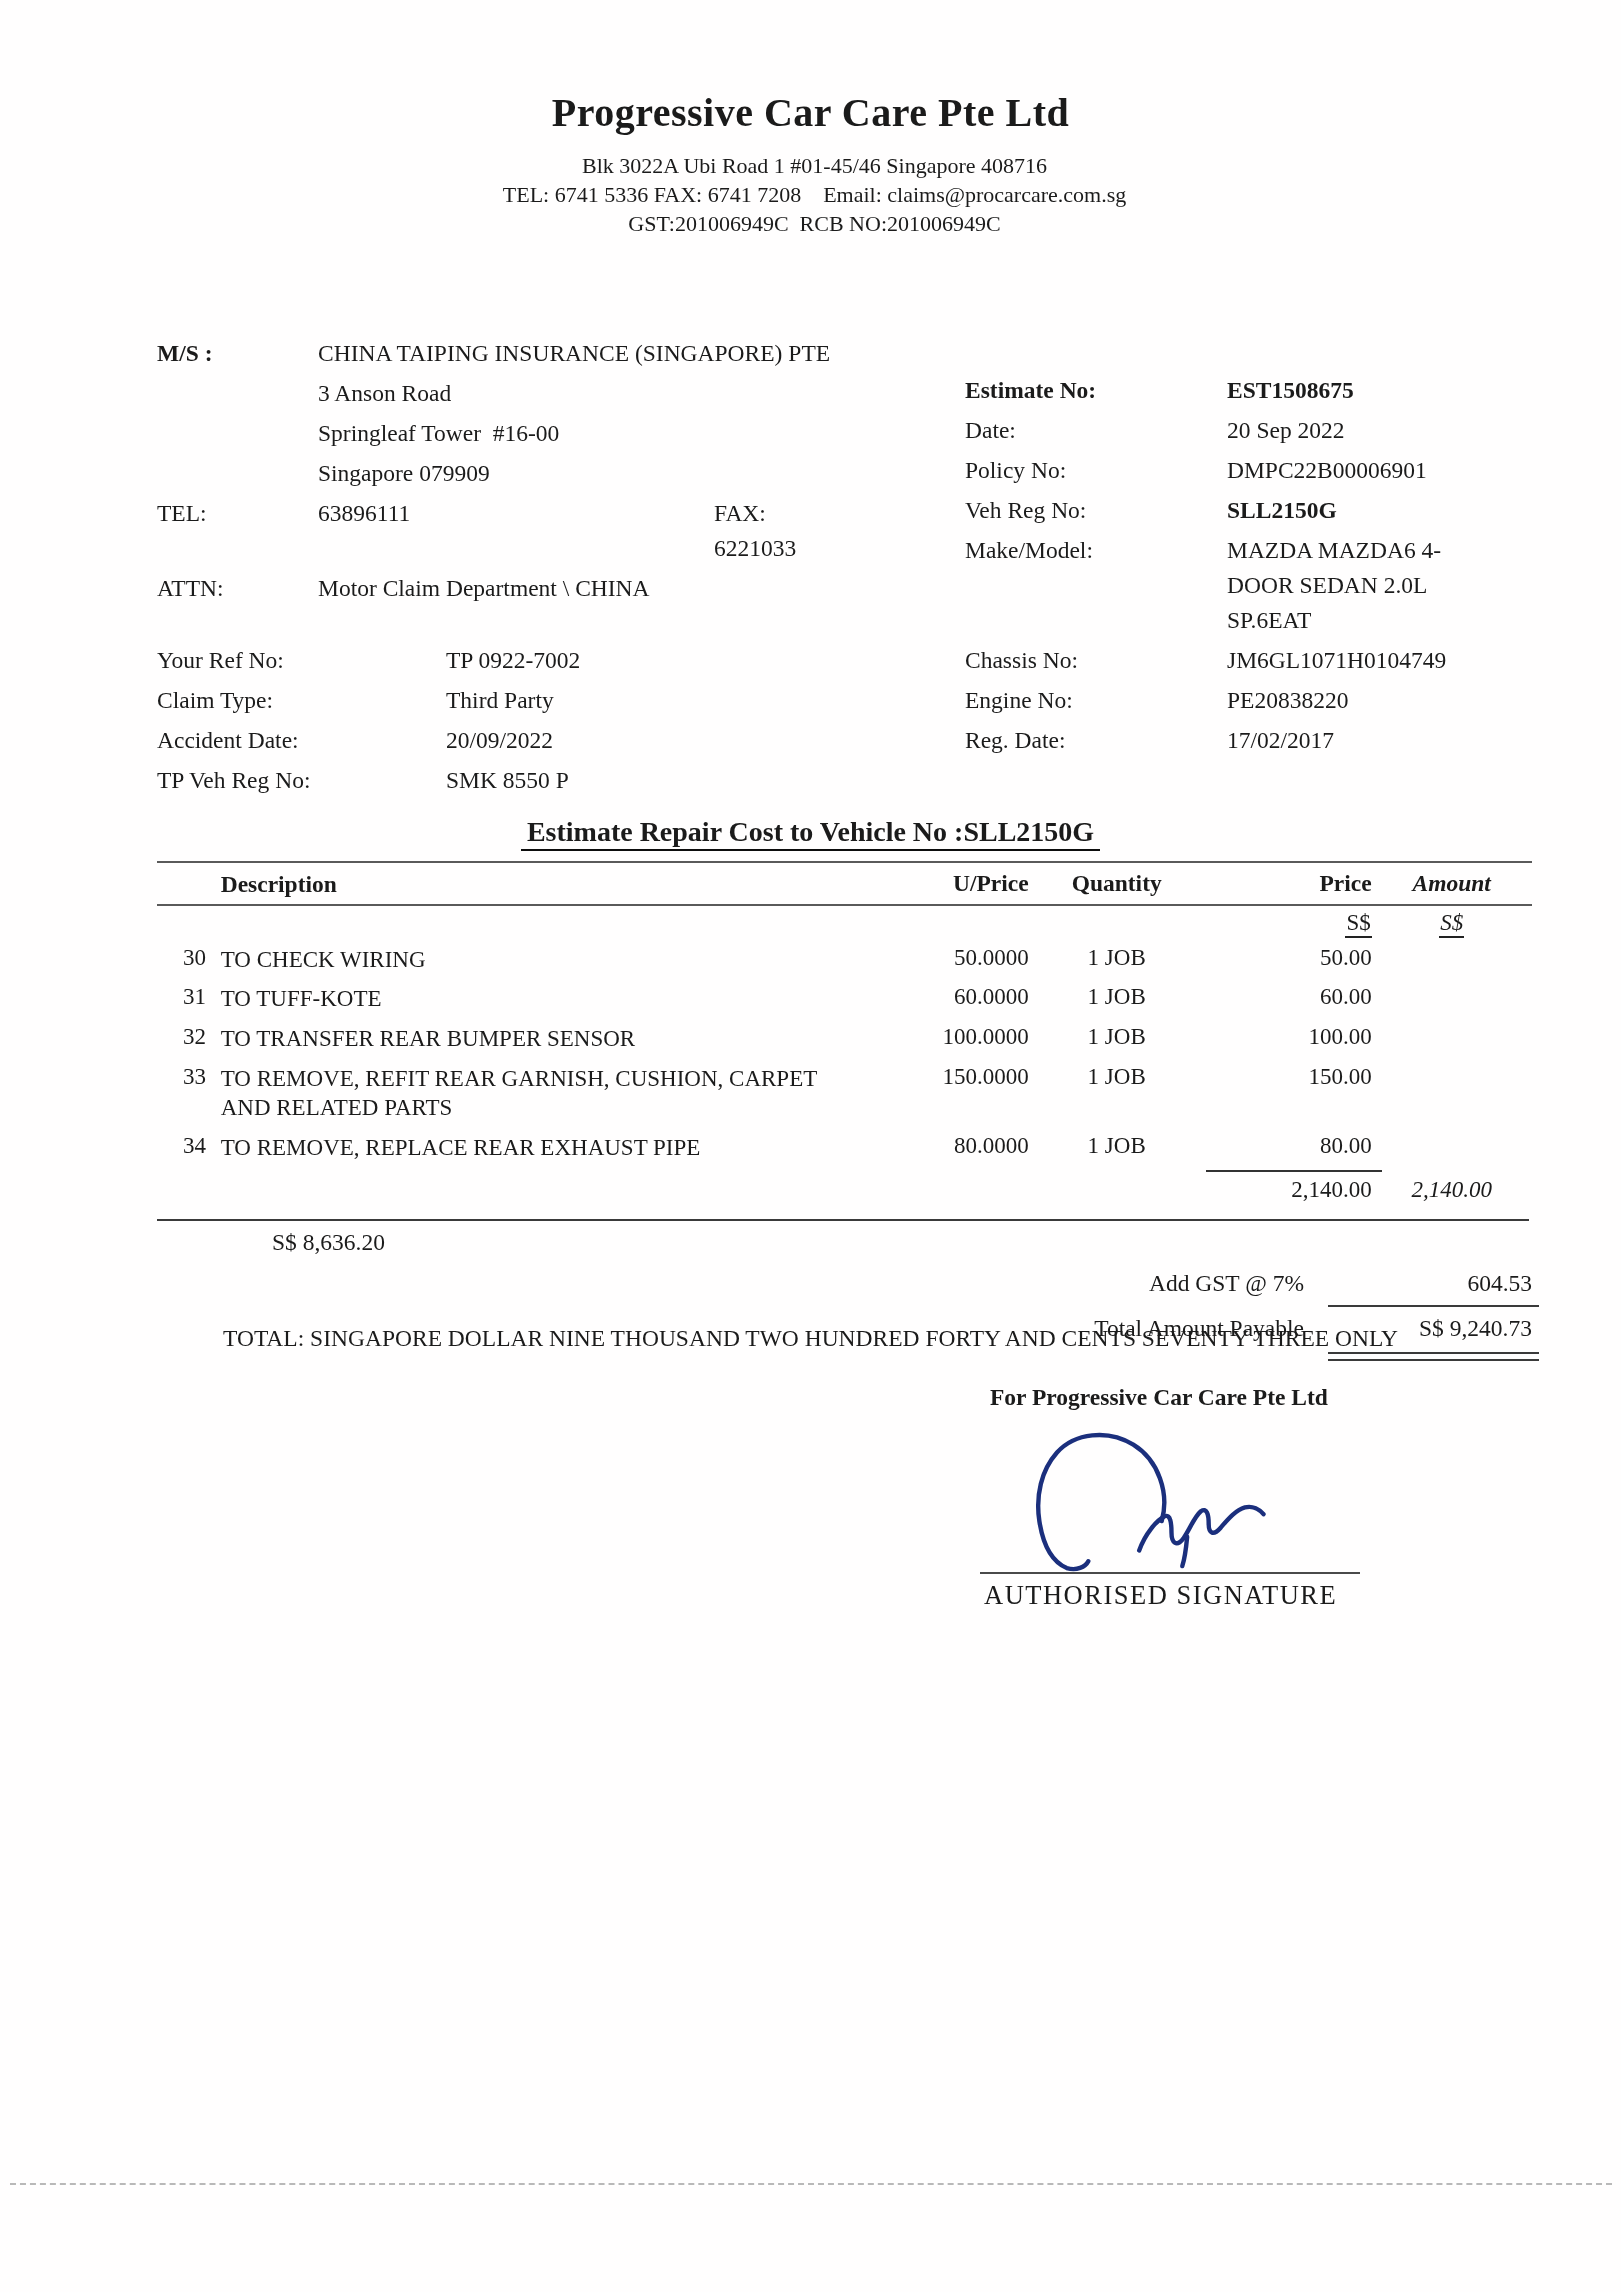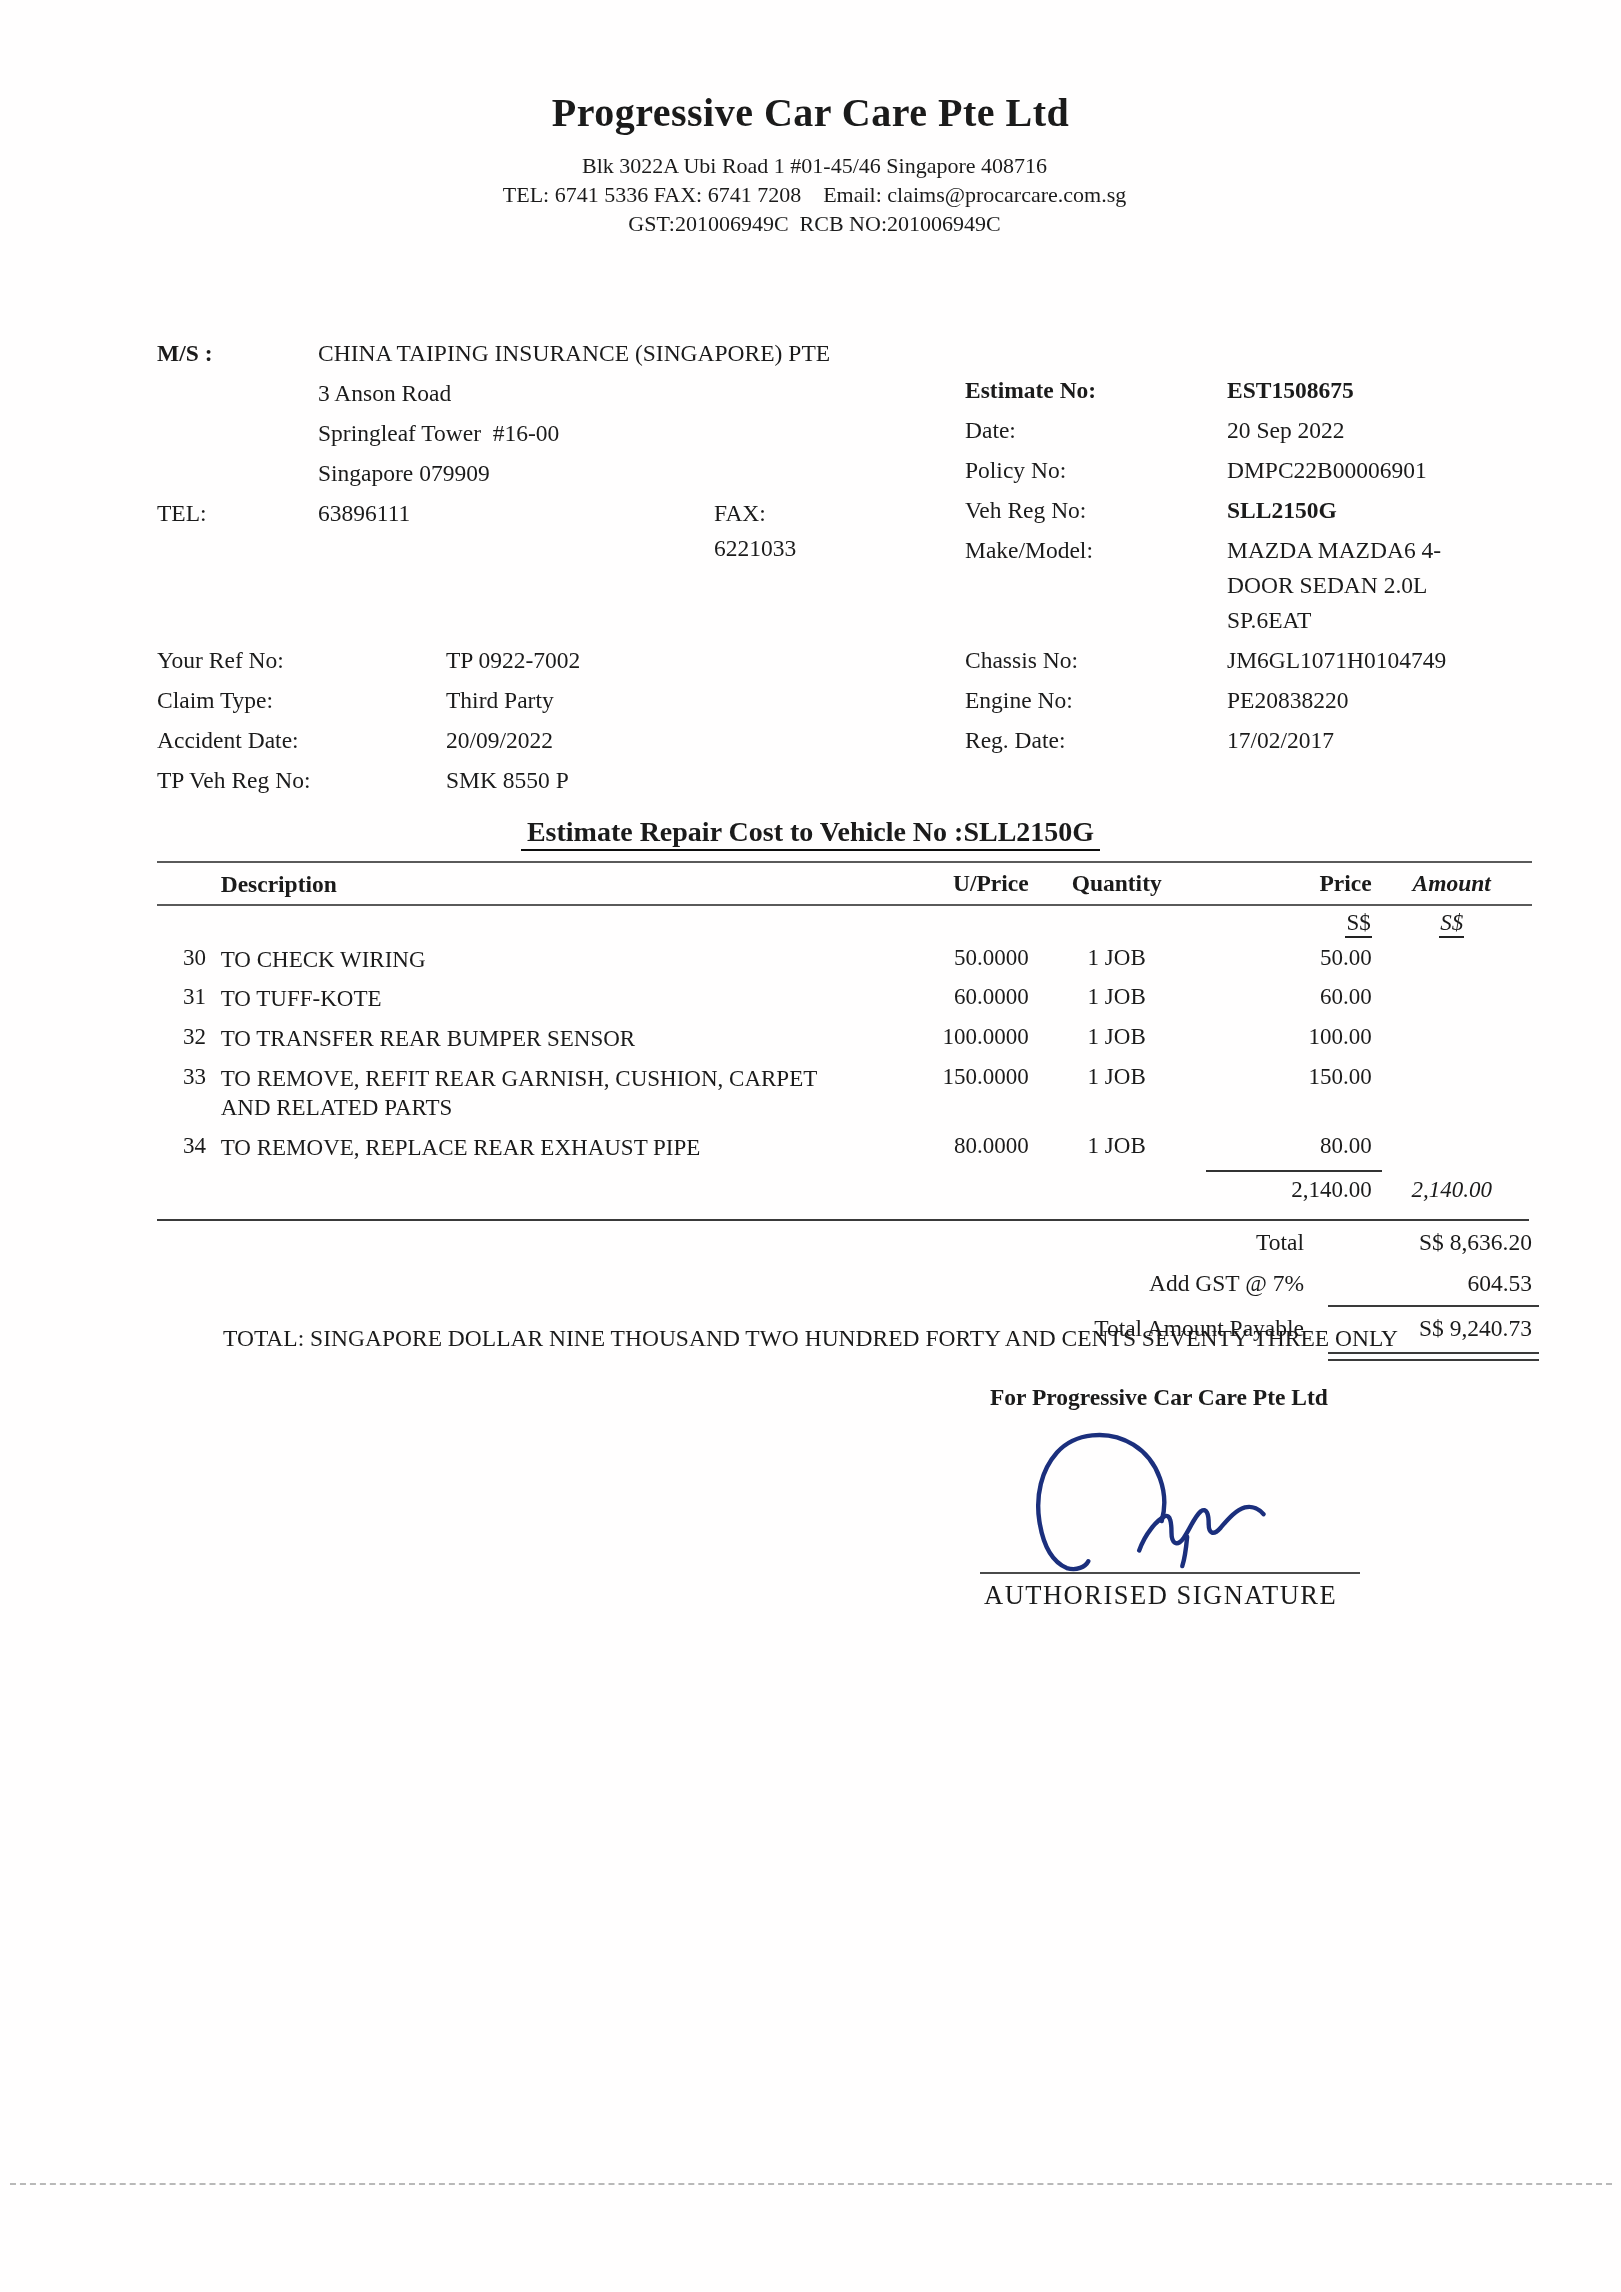--- a/index.html
+++ b/index.html
@@ -103,20 +103,24 @@
       <span class="lbl115"></span>
       <span class="ws">Singapore 079909</span>
     </div>
     <div class="irow">
       <span class="lbl115">TEL:</span>
       <span class="tel-val">63896111</span>
       <span>
         <span class="fax-lbl">FAX:</span><span>6221033</span>
       </span>
     </div>
+    <div class="irow">
+      <span class="lbl115">ATTN:</span>
+      <span class="ws">Motor Claim Department \ CHINA</span>
+    </div>
   </div>
 
   <div class="est-block">
     <div class="irow">
       <span class="lbl218 bold">Estimate No:</span>
       <span class="val bold">EST1508675</span>
     </div>
     <div class="irow">
       <span class="lbl218">Date:</span>
       <span class="val">20 Sep 2022</span>
@@ -242,21 +246,20 @@
         <span class="c-desc"></span>
         <span class="c-up"></span>
         <span class="c-qty"></span>
       <span class="c-price">2,140.00</span>
       <span class="c-amt">2,140.00</span>
     </div>
 
     <div class="rule2 bigrule"></div>
 
     <div class="tot-row">
-      <span class="tot-lbl">Total</span>
       <span class="tot-val">S$ 8,636.20</span>
     </div>
     <div class="tot-row">
       <span class="tot-lbl">Add GST @ 7%</span>
       <span class="tot-val">604.53</span>
     </div>
     <div class="gst-rule"></div>
     <div class="tot-row">
       <span class="tot-lbl">Total Amount Payable</span>
       <span class="tot-val">S$ 9,240.73</span>

